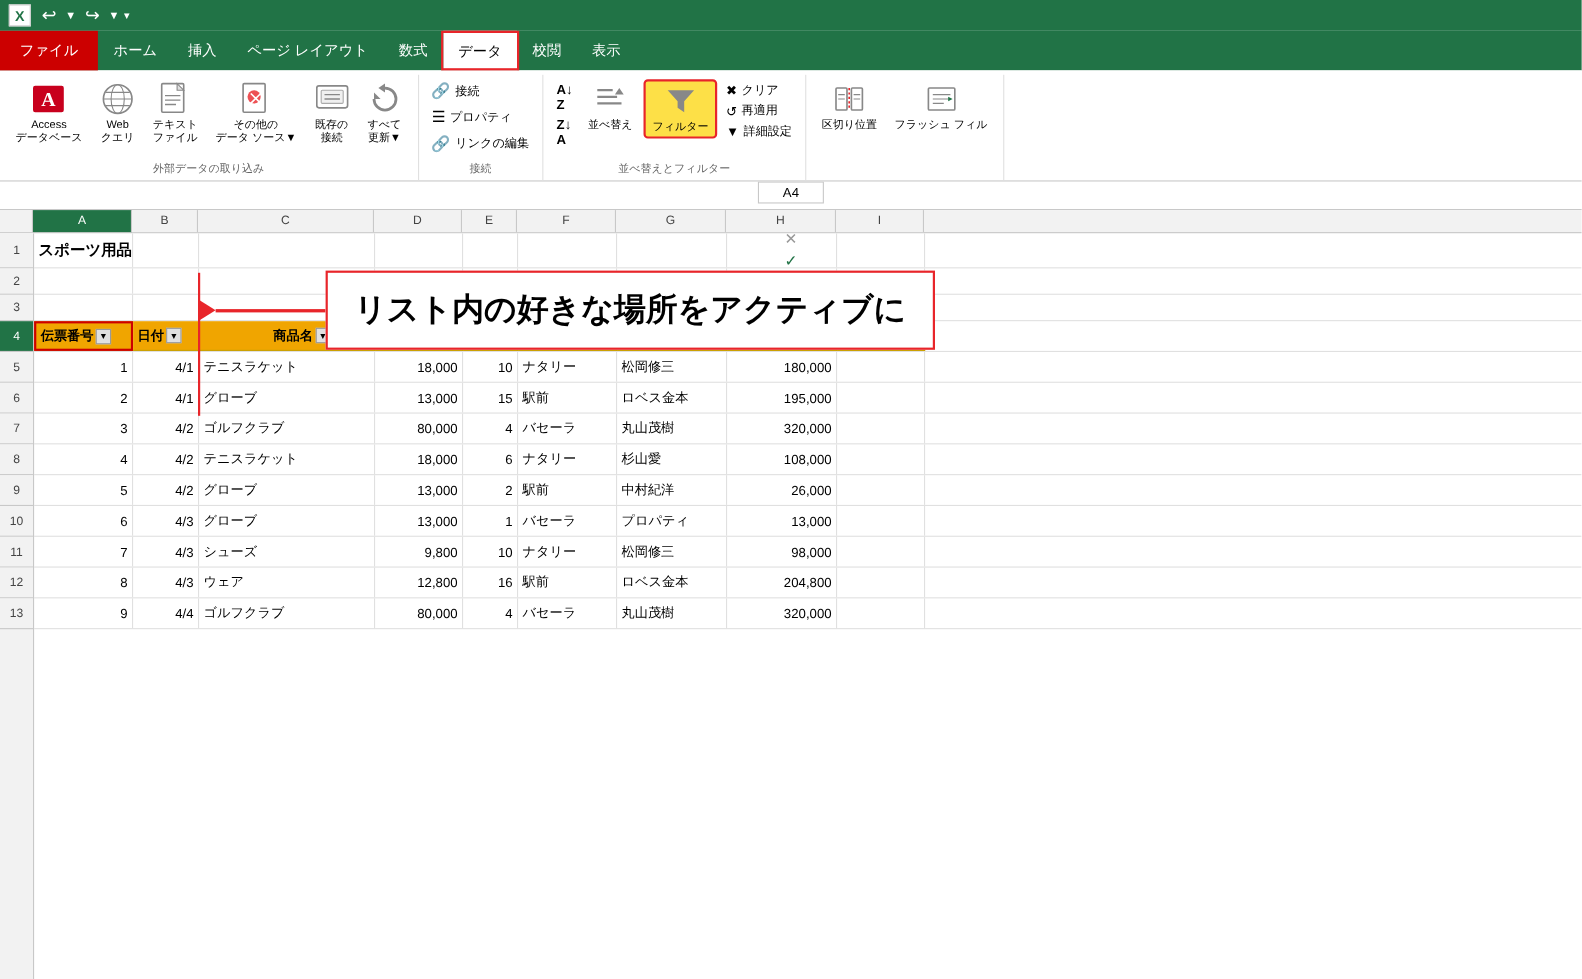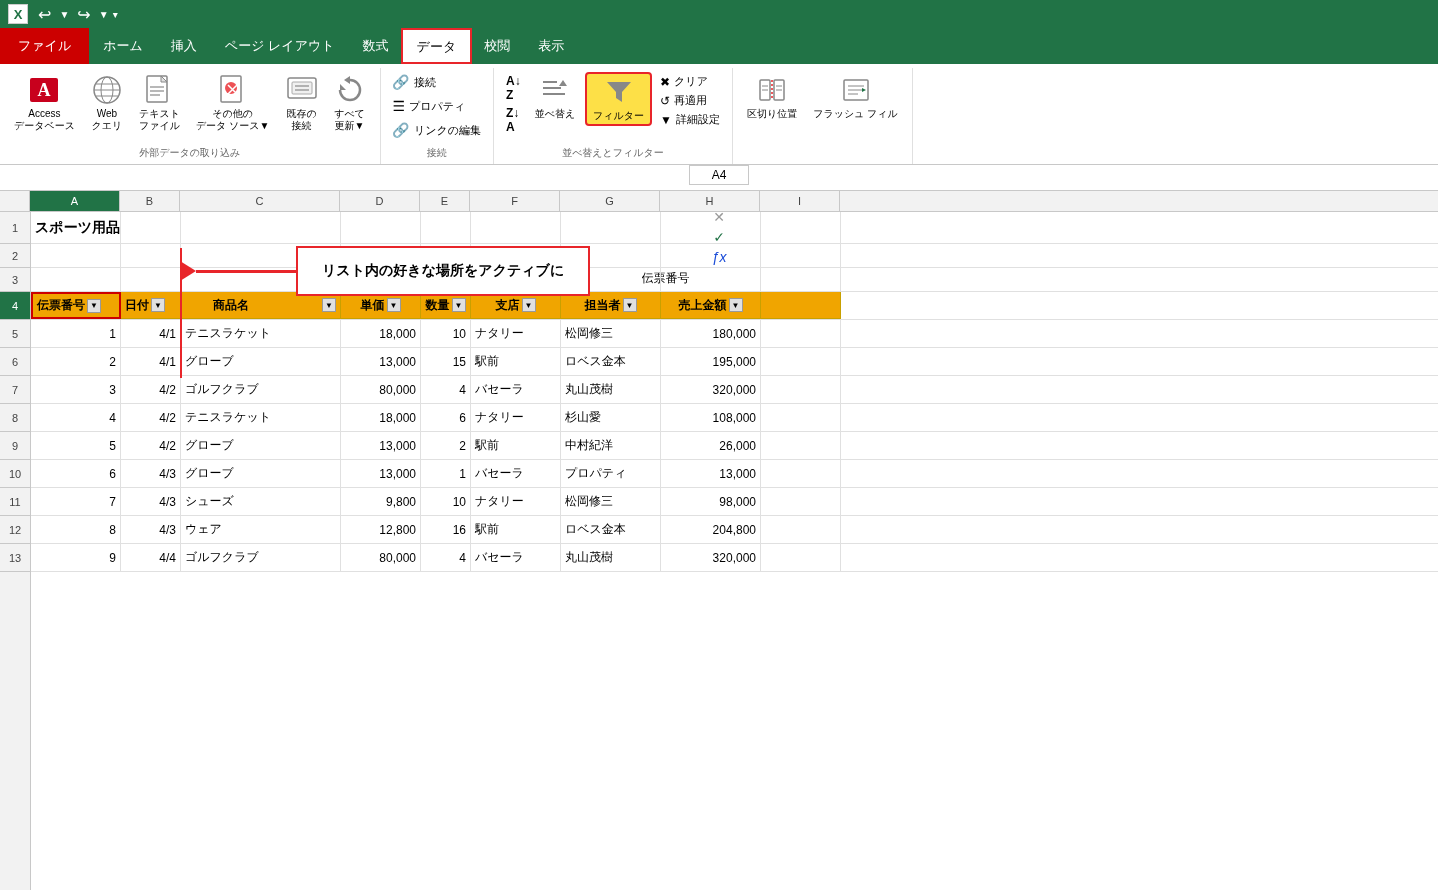--- a/index.html
+++ b/index.html
@@ -561,21 +561,21 @@
 
       <div class="grid-row" style="height:28px;">
         <div class="grid-cell w-col-a header-row" style="border:2px solid #c00; display:flex; align-items:center;">
           <span>伝票番号</span>
           <span class="filter-arrow">▼</span>
         </div>
         <div class="grid-cell w-col-b header-row">
           <span>日付</span>
           <span class="filter-arrow">▼</span>
         </div>
-        <div class="grid-cell w-col-c header-row" style="justify-content:space-between;padding-left:32px;">
+        <div class="grid-cell w-col-c header-row" style="justify-content:center;padding-left:32px;">
           <span>商品名</span>
           <span class="filter-arrow">▼</span>
         </div>
         <div class="grid-cell w-col-d header-row" style="justify-content:center;">
           <span>単価</span>
           <span class="filter-arrow">▼</span>
         </div>
         <div class="grid-cell w-col-e header-row" style="justify-content:center;">
           <span>数量</span>
           <span class="filter-arrow">▼</span>
@@ -695,16 +695,16 @@
         <div class="grid-cell w-col-i"></div>
       </div>
     </div>
   </div>
 
   <div style="position:absolute; top:185px; left:80px; display:flex; align-items:center; z-index:10;">
     <div style="width:2px; height:130px; background:#e8252a; position:absolute; left:100px; top:-128px;"></div>
     <div style="display:flex; align-items:center; position:absolute; left:100px; top:-130px;">
       <div style="width:0; height:0; border-top:10px solid transparent; border-bottom:10px solid transparent; border-left:16px solid #e8252a;"></div>
       <div style="height:3px; width:100px; background:#e8252a;"></div>
-      <div style="border:2px solid #e8252a; background:#fff; padding:14px 24px; font-size:14px; font-weight:bold; white-space:nowrap;">リスト内の好きな場所をアクティブに</div>
+      <div style="border:2px solid #e8252a; background:#fff; padding:14px 24px; font-size:29px; font-weight:bold; white-space:nowrap;">リスト内の好きな場所をアクティブに</div>
     </div>
   </div>
 </div>
 
 </body></html>

